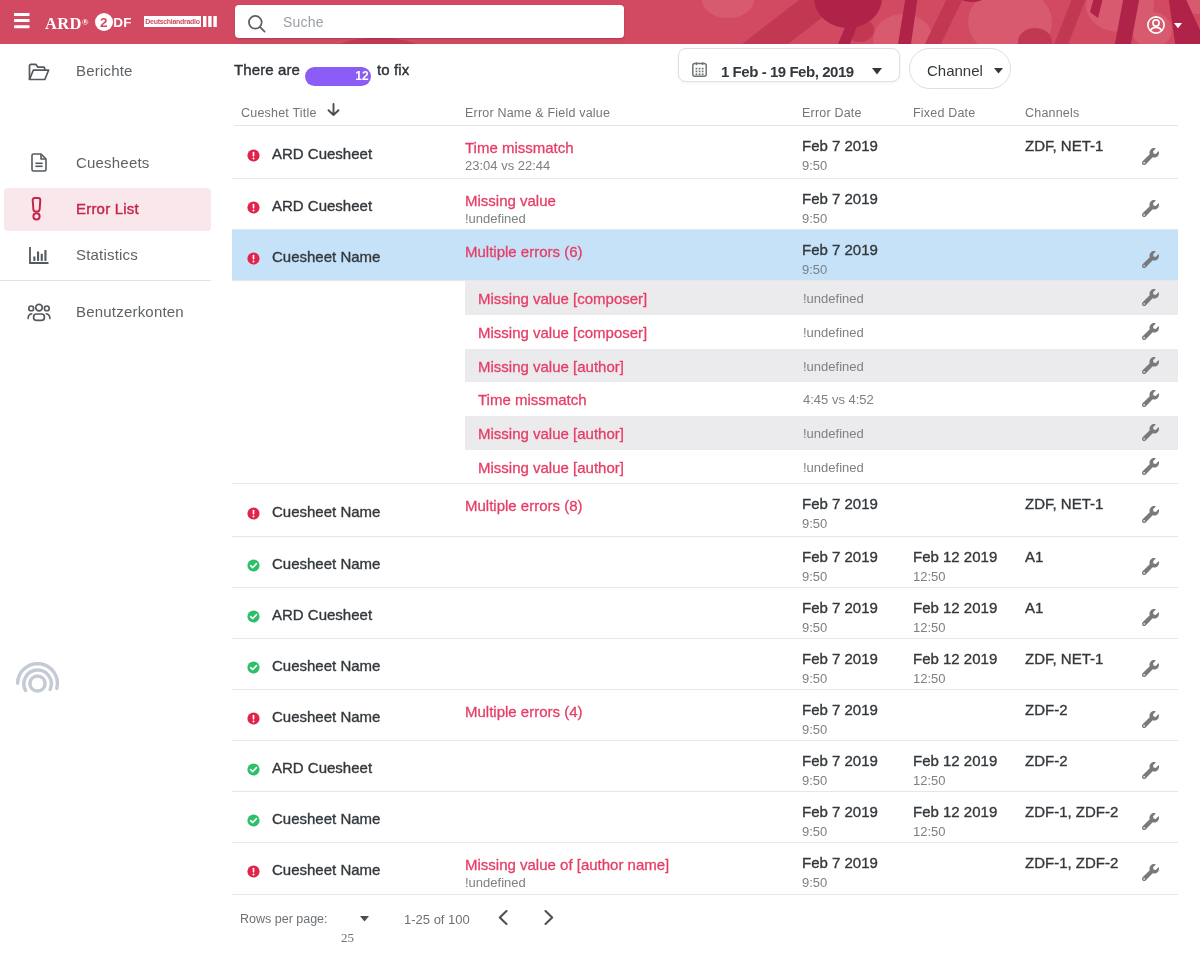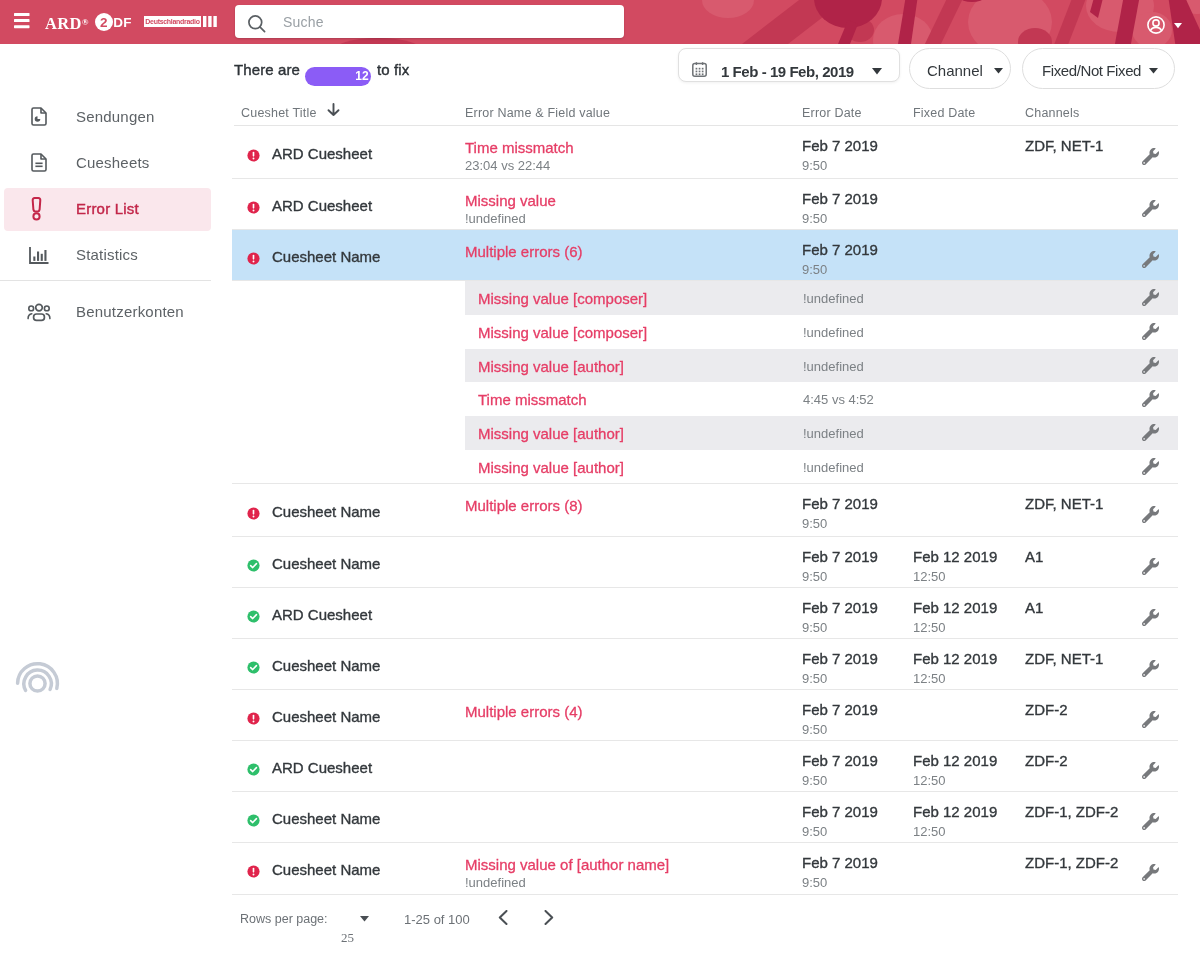--- a/index.html
+++ b/index.html
@@ -119,27 +119,26 @@
       <path d="M3.4 14.9 C4.3 12.4 6.4 11.4 9 11.4 C11.6 11.4 13.7 12.4 14.6 14.9" fill="none" stroke="#fff" stroke-width="1.6"></path>
     </svg>
     <svg class="abs" style="left:1174px;top:23px" width="8" height="5.5" viewBox="0 0 8 5.5">
         <path d="M0 0 L8 0 L4 5.2 Z" fill="#fff"></path>
       </svg>
   </div>
 
   <div id="active-bg"></div>
   <div id="sb-divider"></div>
 
-  <div class="sbitem" style="top:94px;">
-    <svg class="sbicon" width="16" height="19" viewBox="0 0 16 19" style="left:31px;">
-      <path d="M1 2.5 C1 1.7 1.7 1 2.5 1 H10 L15 6 V16.5 C15 17.3 14.3 18 13.5 18 H2.5 C1.7 18 1 17.3 1 16.5 Z" fill="none" stroke="#54595d" stroke-width="1.6" stroke-linejoin="round"></path>
-      <path d="M10 1 V6 H15" fill="none" stroke="#54595d" stroke-width="1.6" stroke-linejoin="round"></path>
-      <path d="M6.5 9.2 A2.8 2.8 0 1 0 9.3 12 L6.5 12 Z" fill="#54595d"></path>
-    </svg>
-    <div class="sbtext">Sendungen</div>
+  <div class="sbitem" style="top:48px;">
+    <svg class="sbicon" width="22" height="20" viewBox="0 0 22 20" style="top:15px;left:28px;">
+      <path d="M1.5 16.5 V2.8 C1.5 2 2.1 1.4 2.9 1.4 H7.8 L10 4.2 H15.3 C16.1 4.2 16.7 4.8 16.7 5.6 V7.2" fill="none" stroke="#54595d" stroke-width="1.7" stroke-linejoin="round"></path>
+      <path d="M1.5 16.5 L5.3 7.2 H20.6 L16.8 16.5 Z" fill="none" stroke="#54595d" stroke-width="1.7" stroke-linejoin="round"></path>
+    </svg>
+    <div class="sbtext">Berichte</div>
   </div>
   <div class="sbitem" style="top:140px;">
     <svg class="sbicon" width="16" height="19" viewBox="0 0 16 19" style="left:31px;">
       <path d="M1 2.5 C1 1.7 1.7 1 2.5 1 H10 L15 6 V16.5 C15 17.3 14.3 18 13.5 18 H2.5 C1.7 18 1 17.3 1 16.5 Z" fill="none" stroke="#54595d" stroke-width="1.6" stroke-linejoin="round"></path>
       <path d="M10 1 V6 H15" fill="none" stroke="#54595d" stroke-width="1.6" stroke-linejoin="round"></path>
       <line x1="4.4" y1="10.3" x2="11.6" y2="10.3" stroke="#54595d" stroke-width="1.6"></line>
       <line x1="4.4" y1="13.3" x2="11.6" y2="13.3" stroke="#54595d" stroke-width="1.6"></line>
     </svg>
     <div class="sbtext">Cuesheets</div>
   </div>
@@ -208,26 +207,20 @@
         <path d="M0 0 L10 0 L5 6.5 Z" fill="#33383c"></path>
       </svg>
   </div>
 
   <div class="pillbtn" style="left:909px;width:102px;">
     <div class="abs" style="left:17px;top:13px;font-size:15px;color:#33383c;">Channel</div>
     <svg class="abs" style="left:84px;top:19px" width="9" height="6" viewBox="0 0 9 6">
         <path d="M0 0 L9 0 L4.5 5.6 Z" fill="#33383c"></path>
       </svg>
   </div>
-  <div class="pillbtn" style="left:1022px;width:153px;">
-    <div class="abs" style="left:19px;top:13px;font-size:15px;color:#33383c;letter-spacing:-.4px;">Fixed/Not Fixed</div>
-    <svg class="abs" style="left:126px;top:19px" width="9" height="6" viewBox="0 0 9 6">
-        <path d="M0 0 L9 0 L4.5 5.6 Z" fill="#33383c"></path>
-      </svg>
-  </div>
 
   <div class="th" style="left:241px;top:106px;">Cueshet Title</div>
   <svg class="abs" style="left:327px;top:103px" width="13" height="14" viewBox="0 0 13 14">
     <path d="M6.5 1 V12 M6.5 12 L1.5 7.2 M6.5 12 L11.5 7.2" fill="none" stroke="#4a4f54" stroke-width="1.9" stroke-linecap="round" stroke-linejoin="round"></path>
   </svg>
   <div class="th" style="left:465px;top:106px;">Error Name &amp; Field value</div>
   <div class="th" style="left:802px;top:106px;">Error Date</div>
   <div class="th" style="left:913px;top:106px;text-align:right;">Fixed Date</div>
   <div class="th" style="left:1025px;top:106px;">Channels</div>
   <div class="abs" style="left:234px;top:125px;width:944px;height:1px;background:#e5e5e5;"></div>

